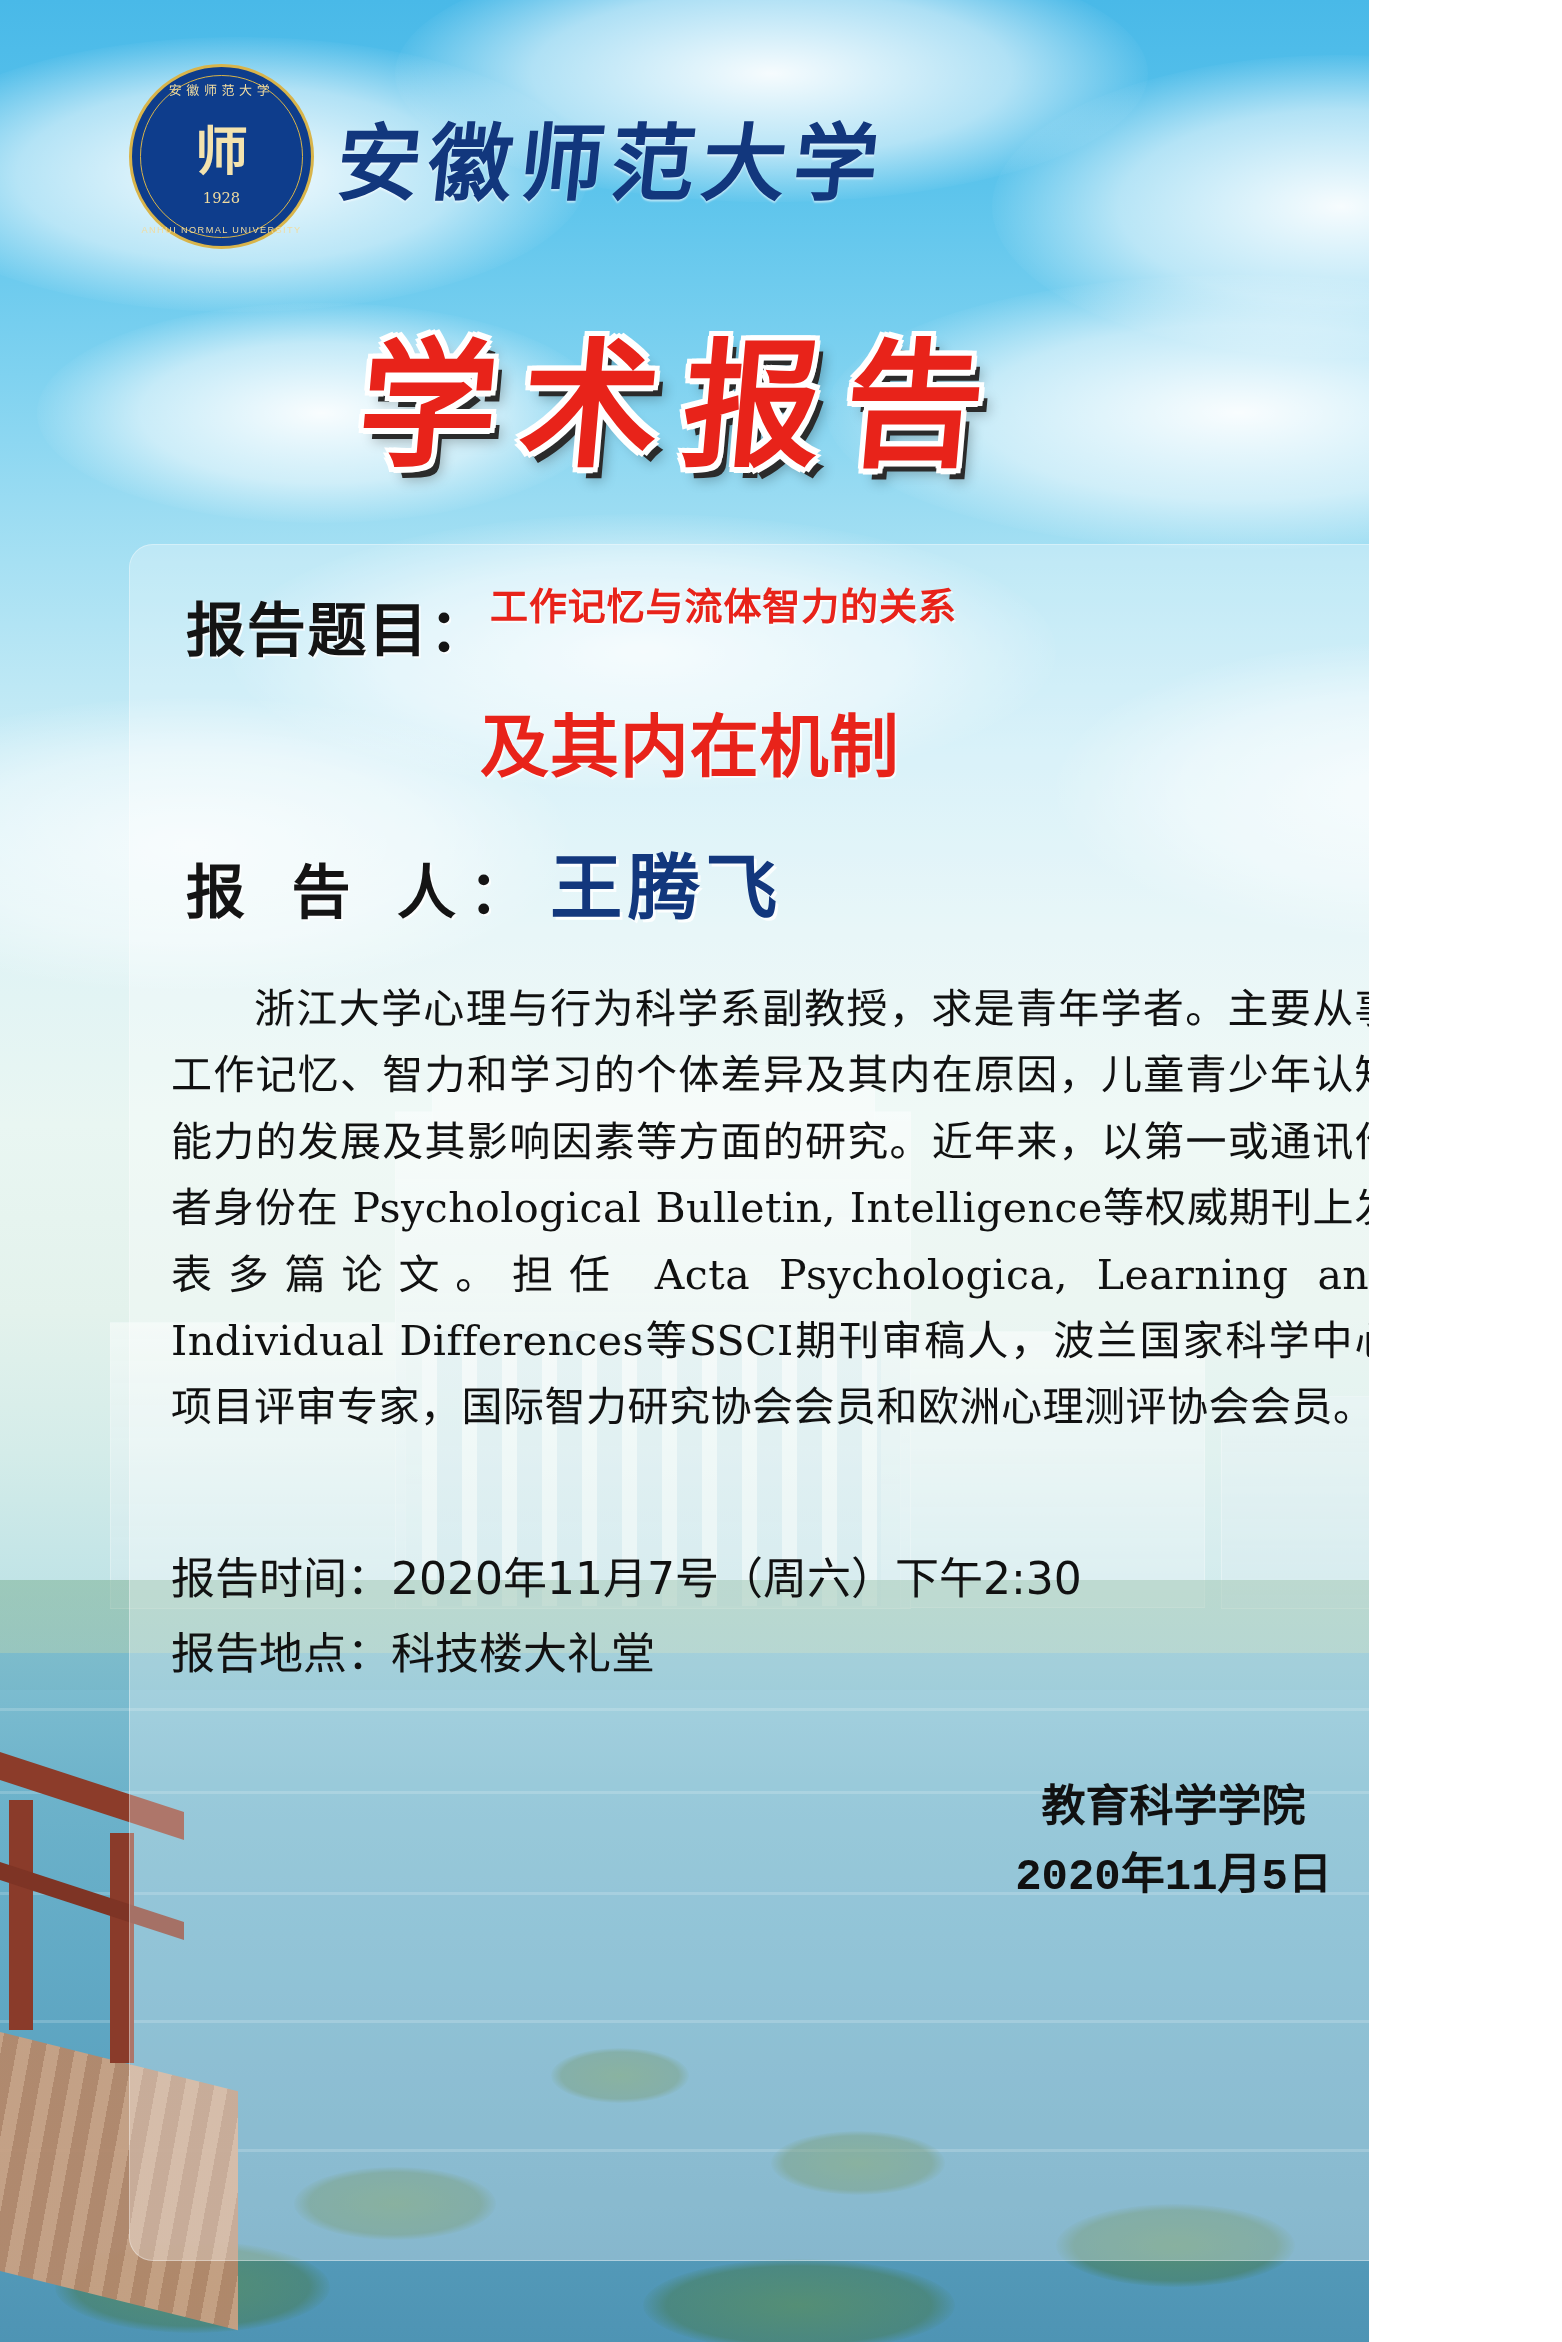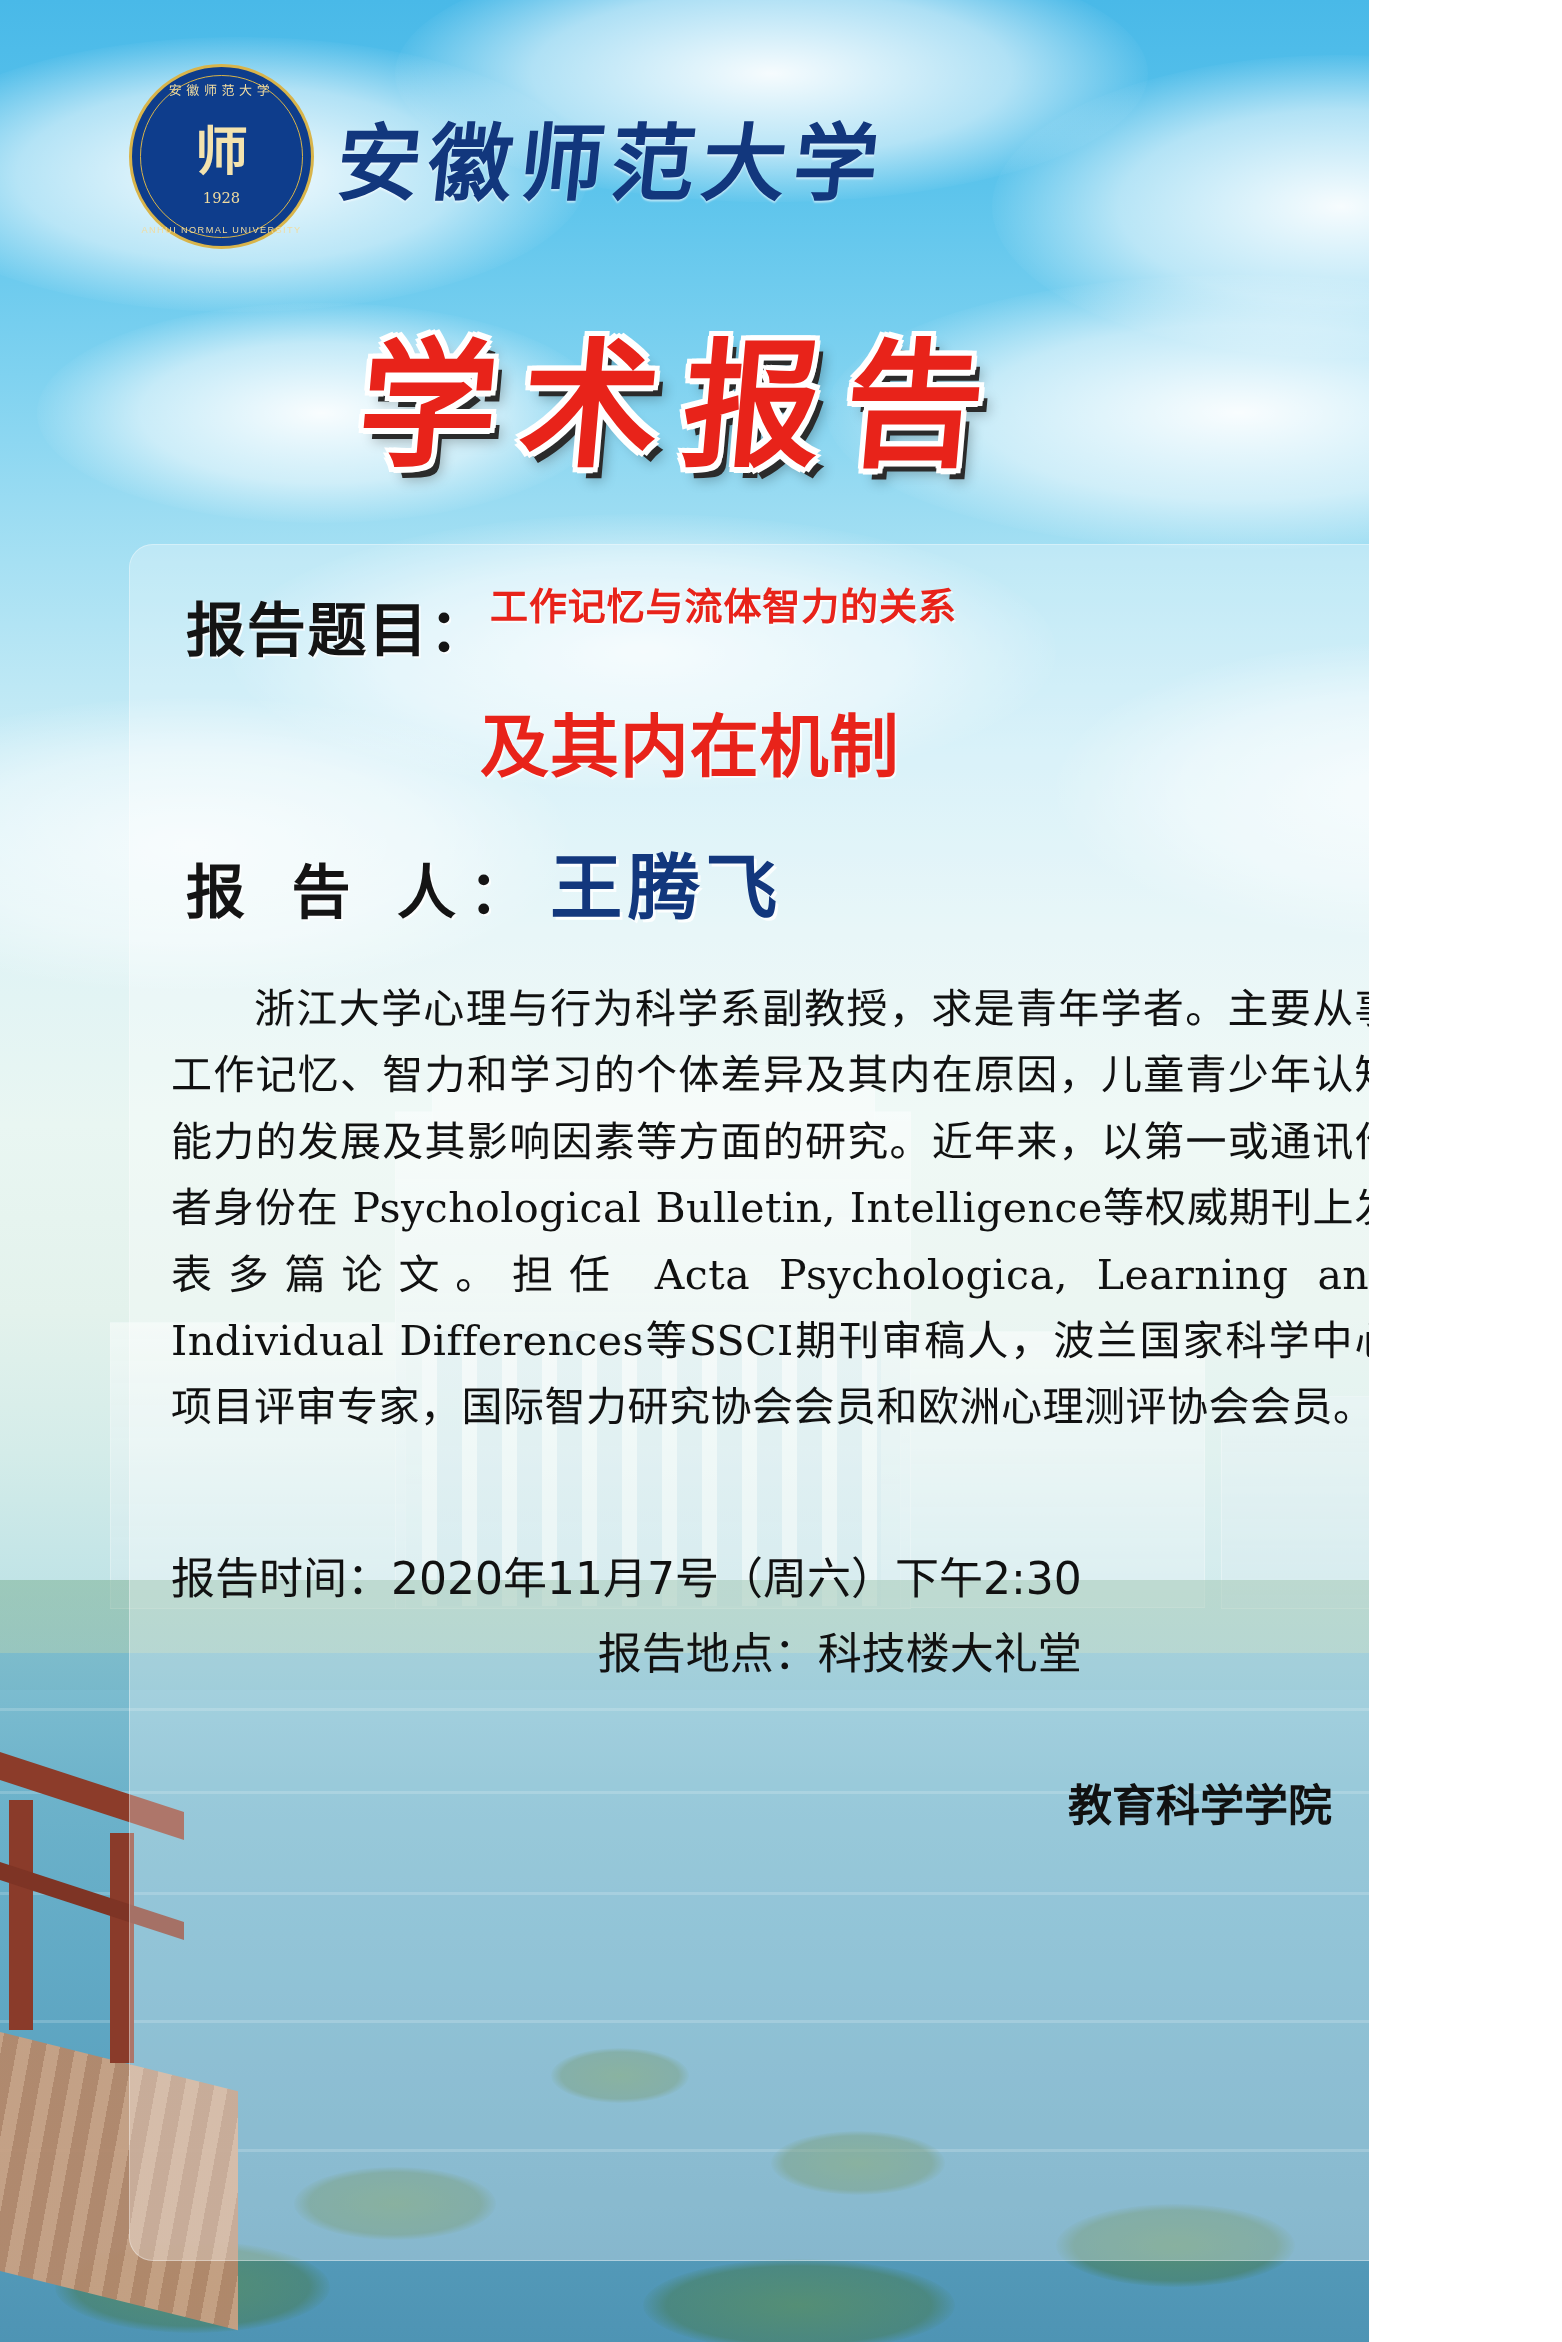--- a/index.html
+++ b/index.html
@@ -320,21 +320,21 @@
 
   .info {
     position: absolute;
     left: 42px;
     top: 1001px;
     font-size: 44px;
     line-height: 1.55;
     color: #111;
     font-family: "DejaVu Sans", sans-serif;
   }
-  .info div { margin-bottom: 7.3px; text-align: right; }
+  .info div { margin-bottom: 7.3px; }
 
   .sign {
     position: absolute;
     right: 101px;
     top: 1231px;
     text-align: center;
     font-size: 44px;
     font-weight: 700;
     line-height: 1.55;
     color: #111;
@@ -415,16 +415,17 @@
 
     <div class="bio">浙江大学心理与行为科学系副教授，求是青年学者。主要从事工作记忆、智力和学习的个体差异及其内在原因，儿童青少年认知能力的发展及其影响因素等方面的研究。近年来，以第一或通讯作者身份在 Psychological Bulletin, Intelligence等权威期刊上发表多篇论文。担任 Acta Psychologica, Learning and Individual Differences等SSCI期刊审稿人，波兰国家科学中心项目评审专家，国际智力研究协会会员和欧洲心理测评协会会员。</div>
 
     <div class="info">
       <div>报告时间：2020年11月7号（周六）下午2:30</div>
       <div>报告地点：科技楼大礼堂</div>
     </div>
 
     <div class="sign">
       <div>教育科学学院</div>
+      <div>2020年11月5日</div>
     </div>
   </div>
 </div>
 
 
 </body></html>

